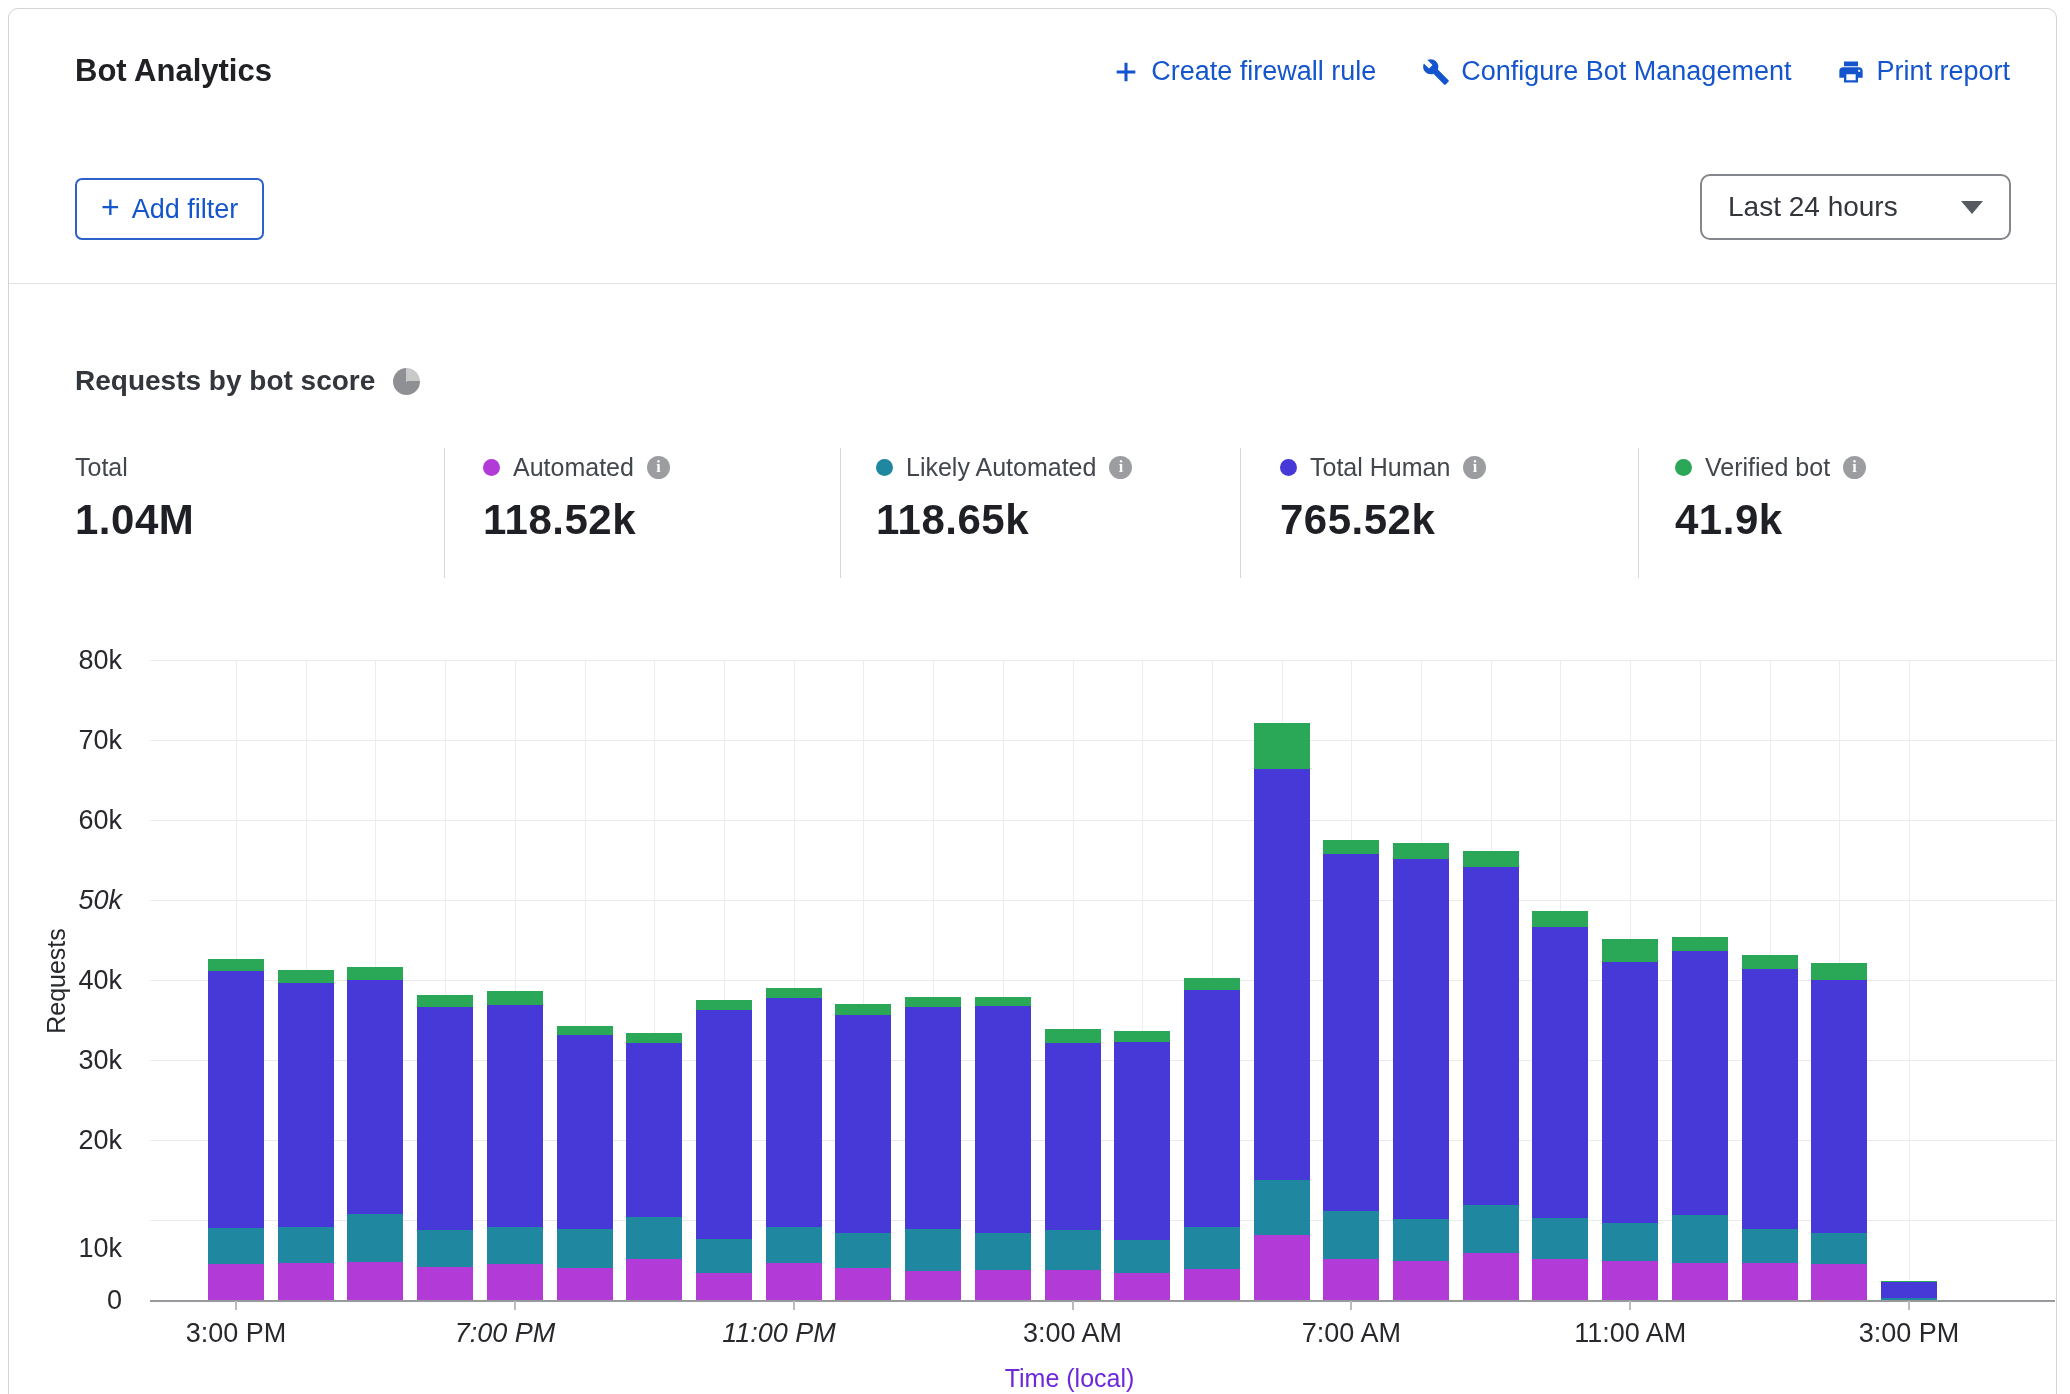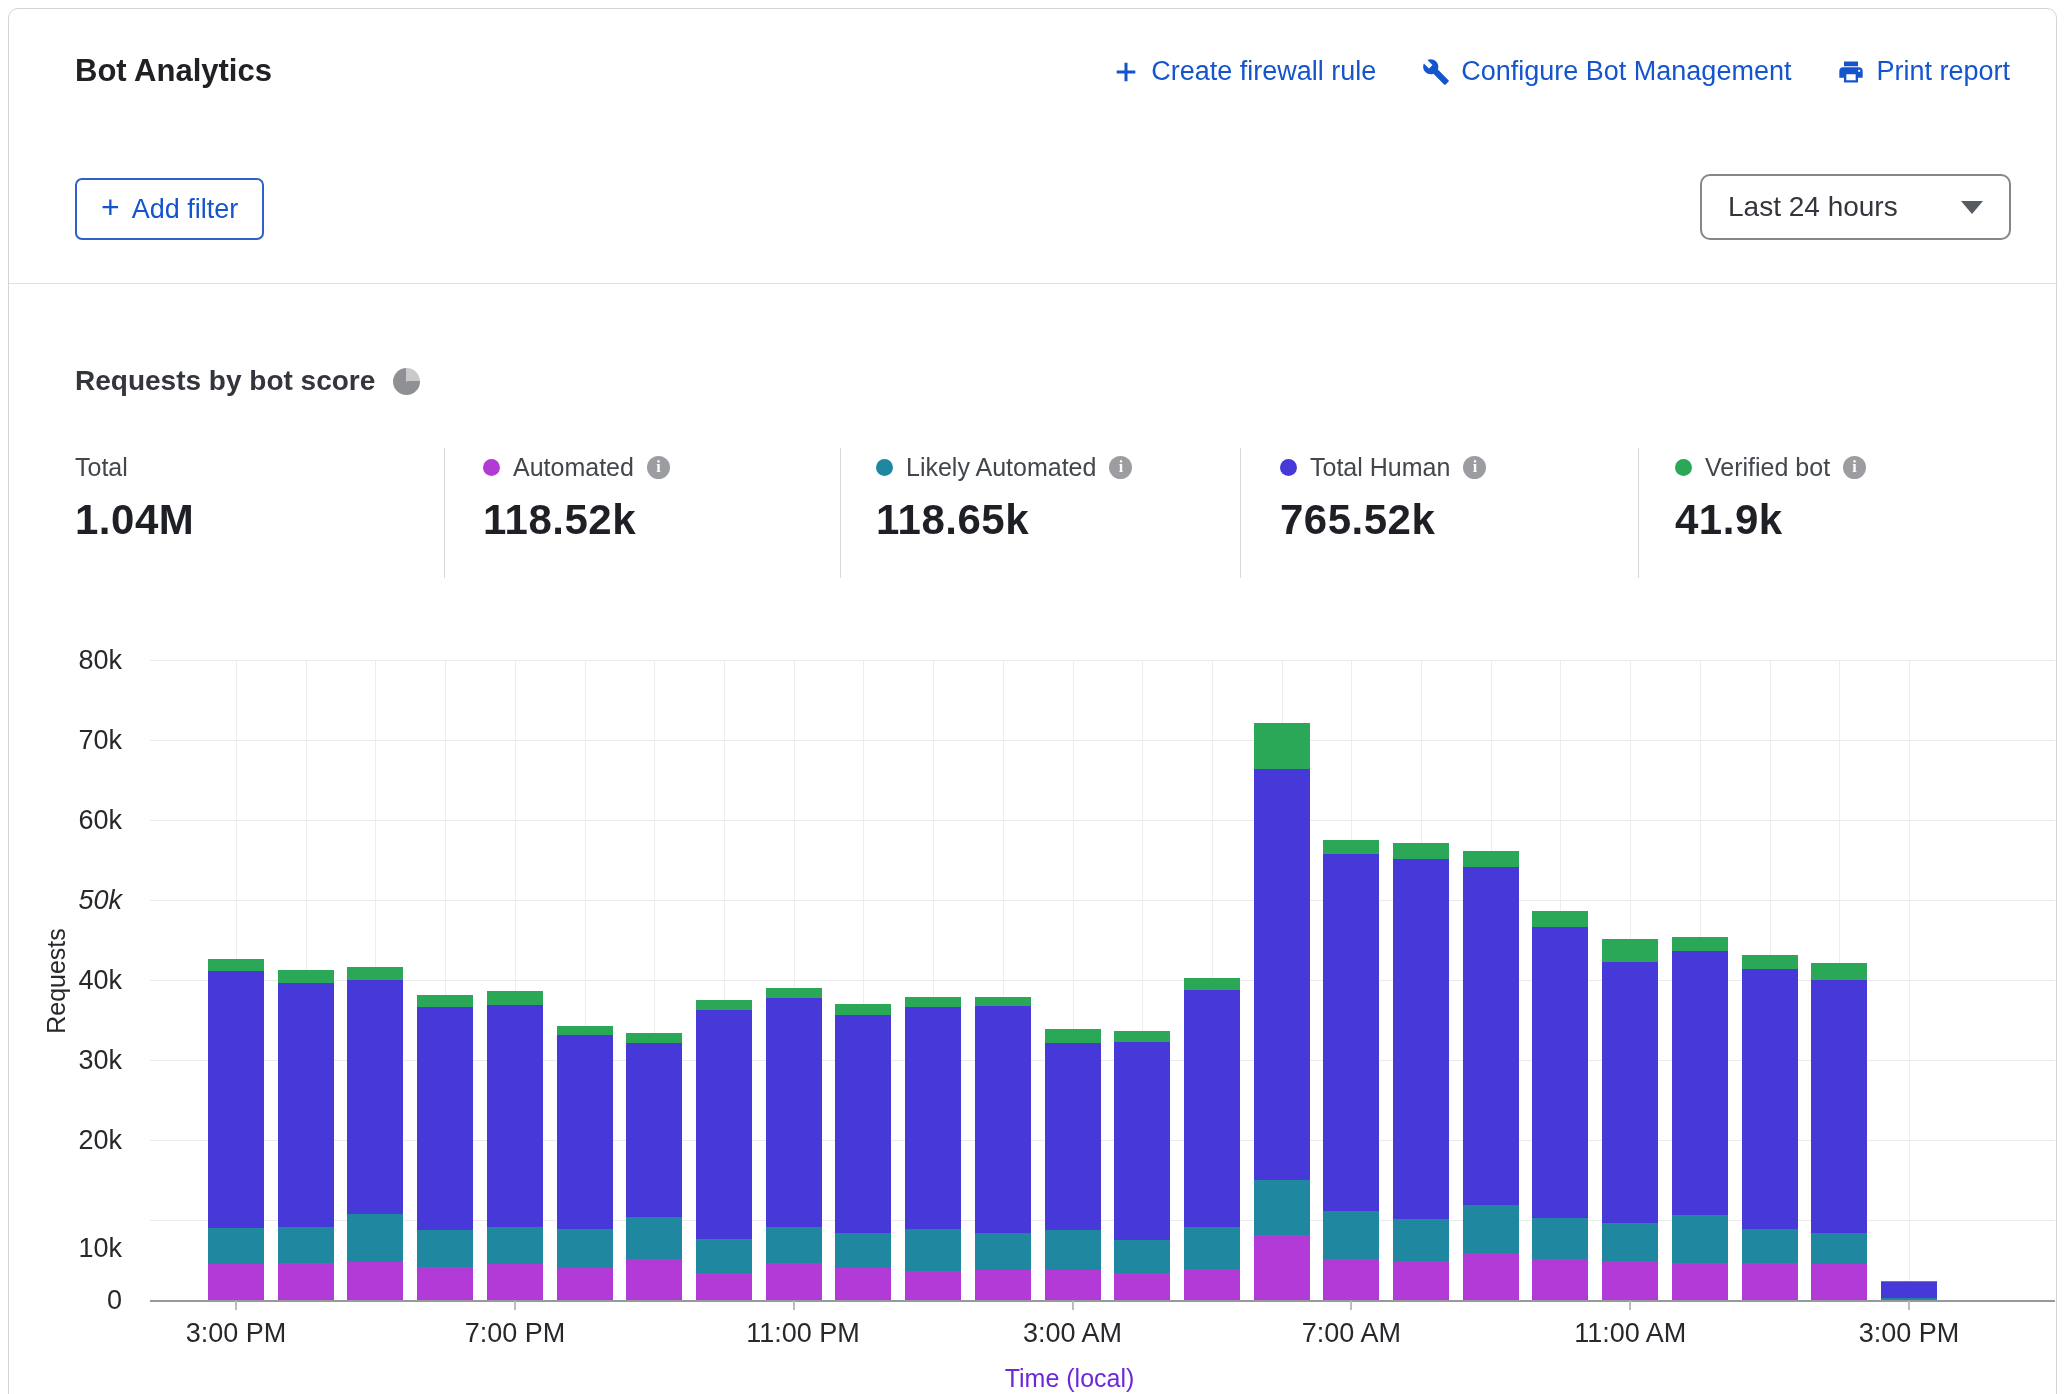--- a/index.html
+++ b/index.html
@@ -340,23 +340,23 @@
       <div class="bar" style="left: 1731.04px; width: 56px; height: 19.6px;">
         <div class="seg" style="bottom: 0px; height: 0.8px; background: rgb(178, 59, 216);"></div>
         <div class="seg" style="bottom: 0.8px; height: 2px; background: rgb(31, 135, 160);"></div>
         <div class="seg" style="bottom: 2.8px; height: 16.4px; background: rgb(70, 57, 216);"></div>
         <div class="seg" style="bottom: 19.2px; height: 0.4px; background: rgb(42, 167, 87);"></div>
       </div>
       <div class="baseline"></div>
       <div class="xtick" style="left: 85px;"></div>
       <div class="x-label" style="left: 86px;">3:00 PM</div>
       <div class="xtick" style="left: 363.84px;"></div>
-      <div class="x-label" style="left: 365px;">7:00 PM</div>
+      <div class="x-label" style="left: 355px; font-style: italic;">7:00 PM</div>
       <div class="xtick" style="left: 642.68px;"></div>
-      <div class="x-label" style="left: 653px;">11:00 PM</div>
+      <div class="x-label" style="left: 629px; font-style: italic;">11:00 PM</div>
       <div class="xtick" style="left: 921.52px;"></div>
       <div class="x-label" style="left: 922.52px;">3:00 AM</div>
       <div class="xtick" style="left: 1200.36px;"></div>
       <div class="x-label" style="left: 1201.36px;">7:00 AM</div>
       <div class="xtick" style="left: 1479.2px;"></div>
       <div class="x-label" style="left: 1480.2px;">11:00 AM</div>
       <div class="xtick" style="left: 1758.04px;"></div>
       <div class="x-label" style="left: 1759.04px;">3:00 PM</div>
       <div class="x-axis-title" style="left: 919.5px;">Time (local)</div>
     </div>

